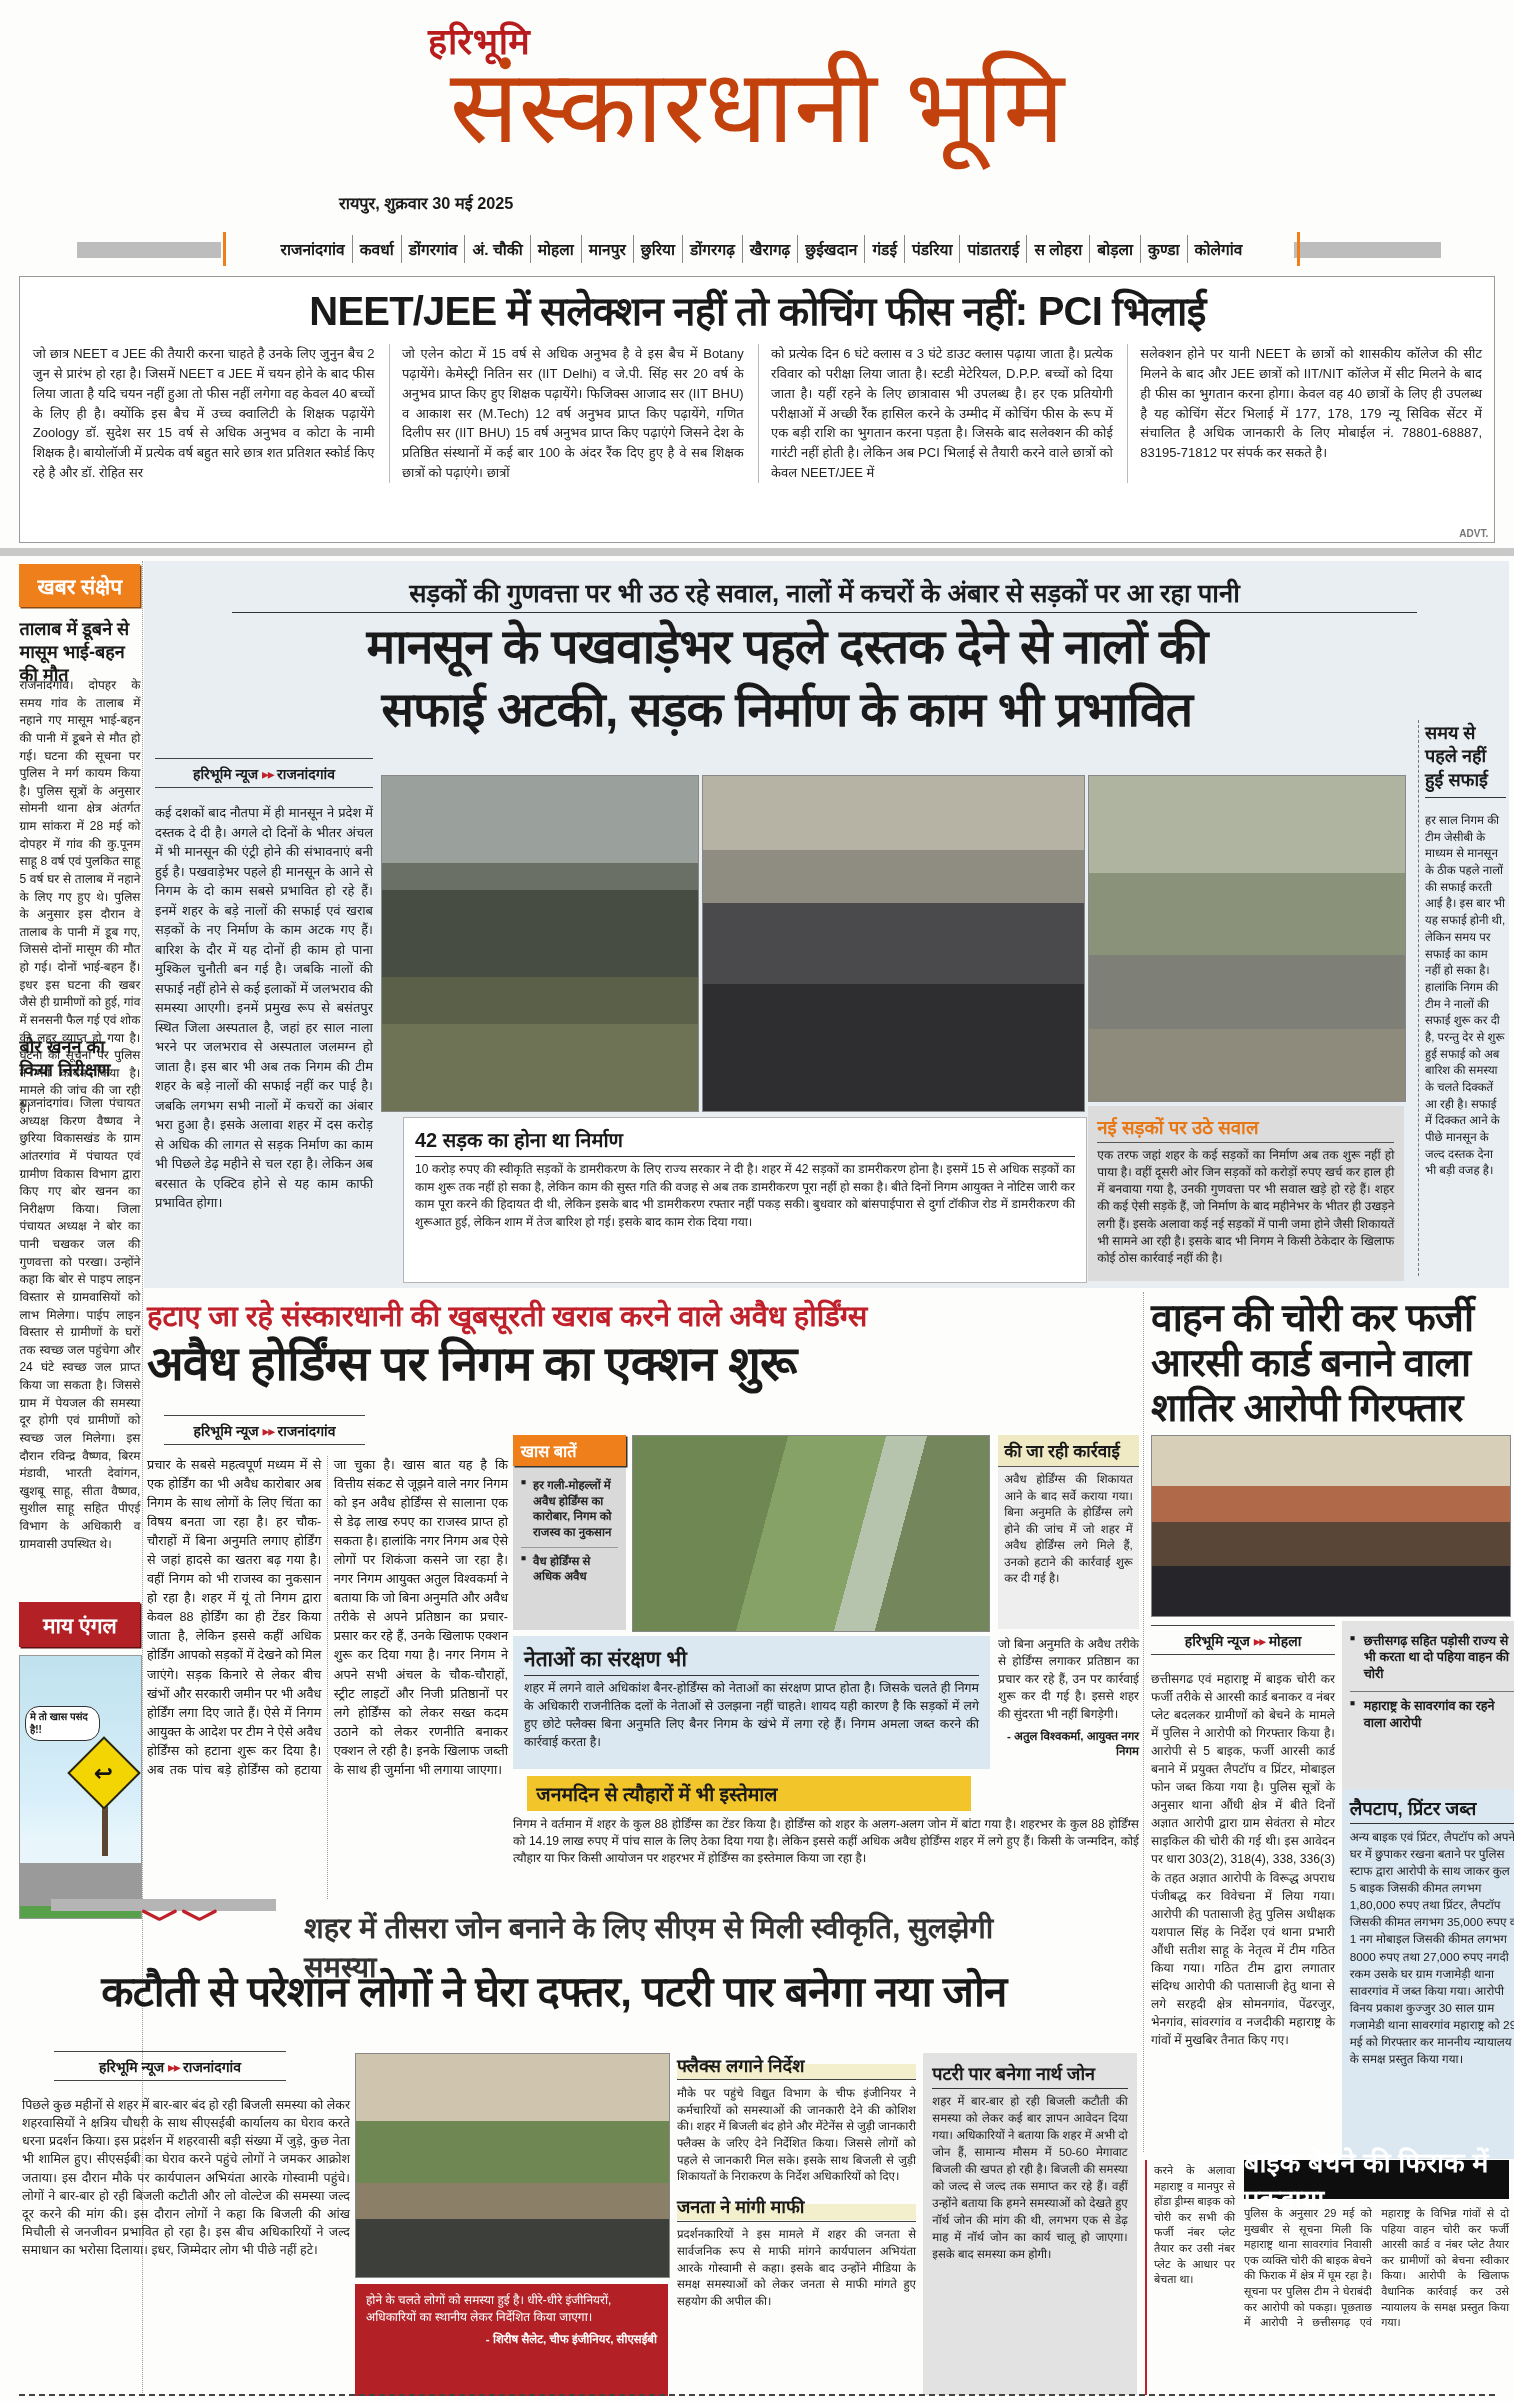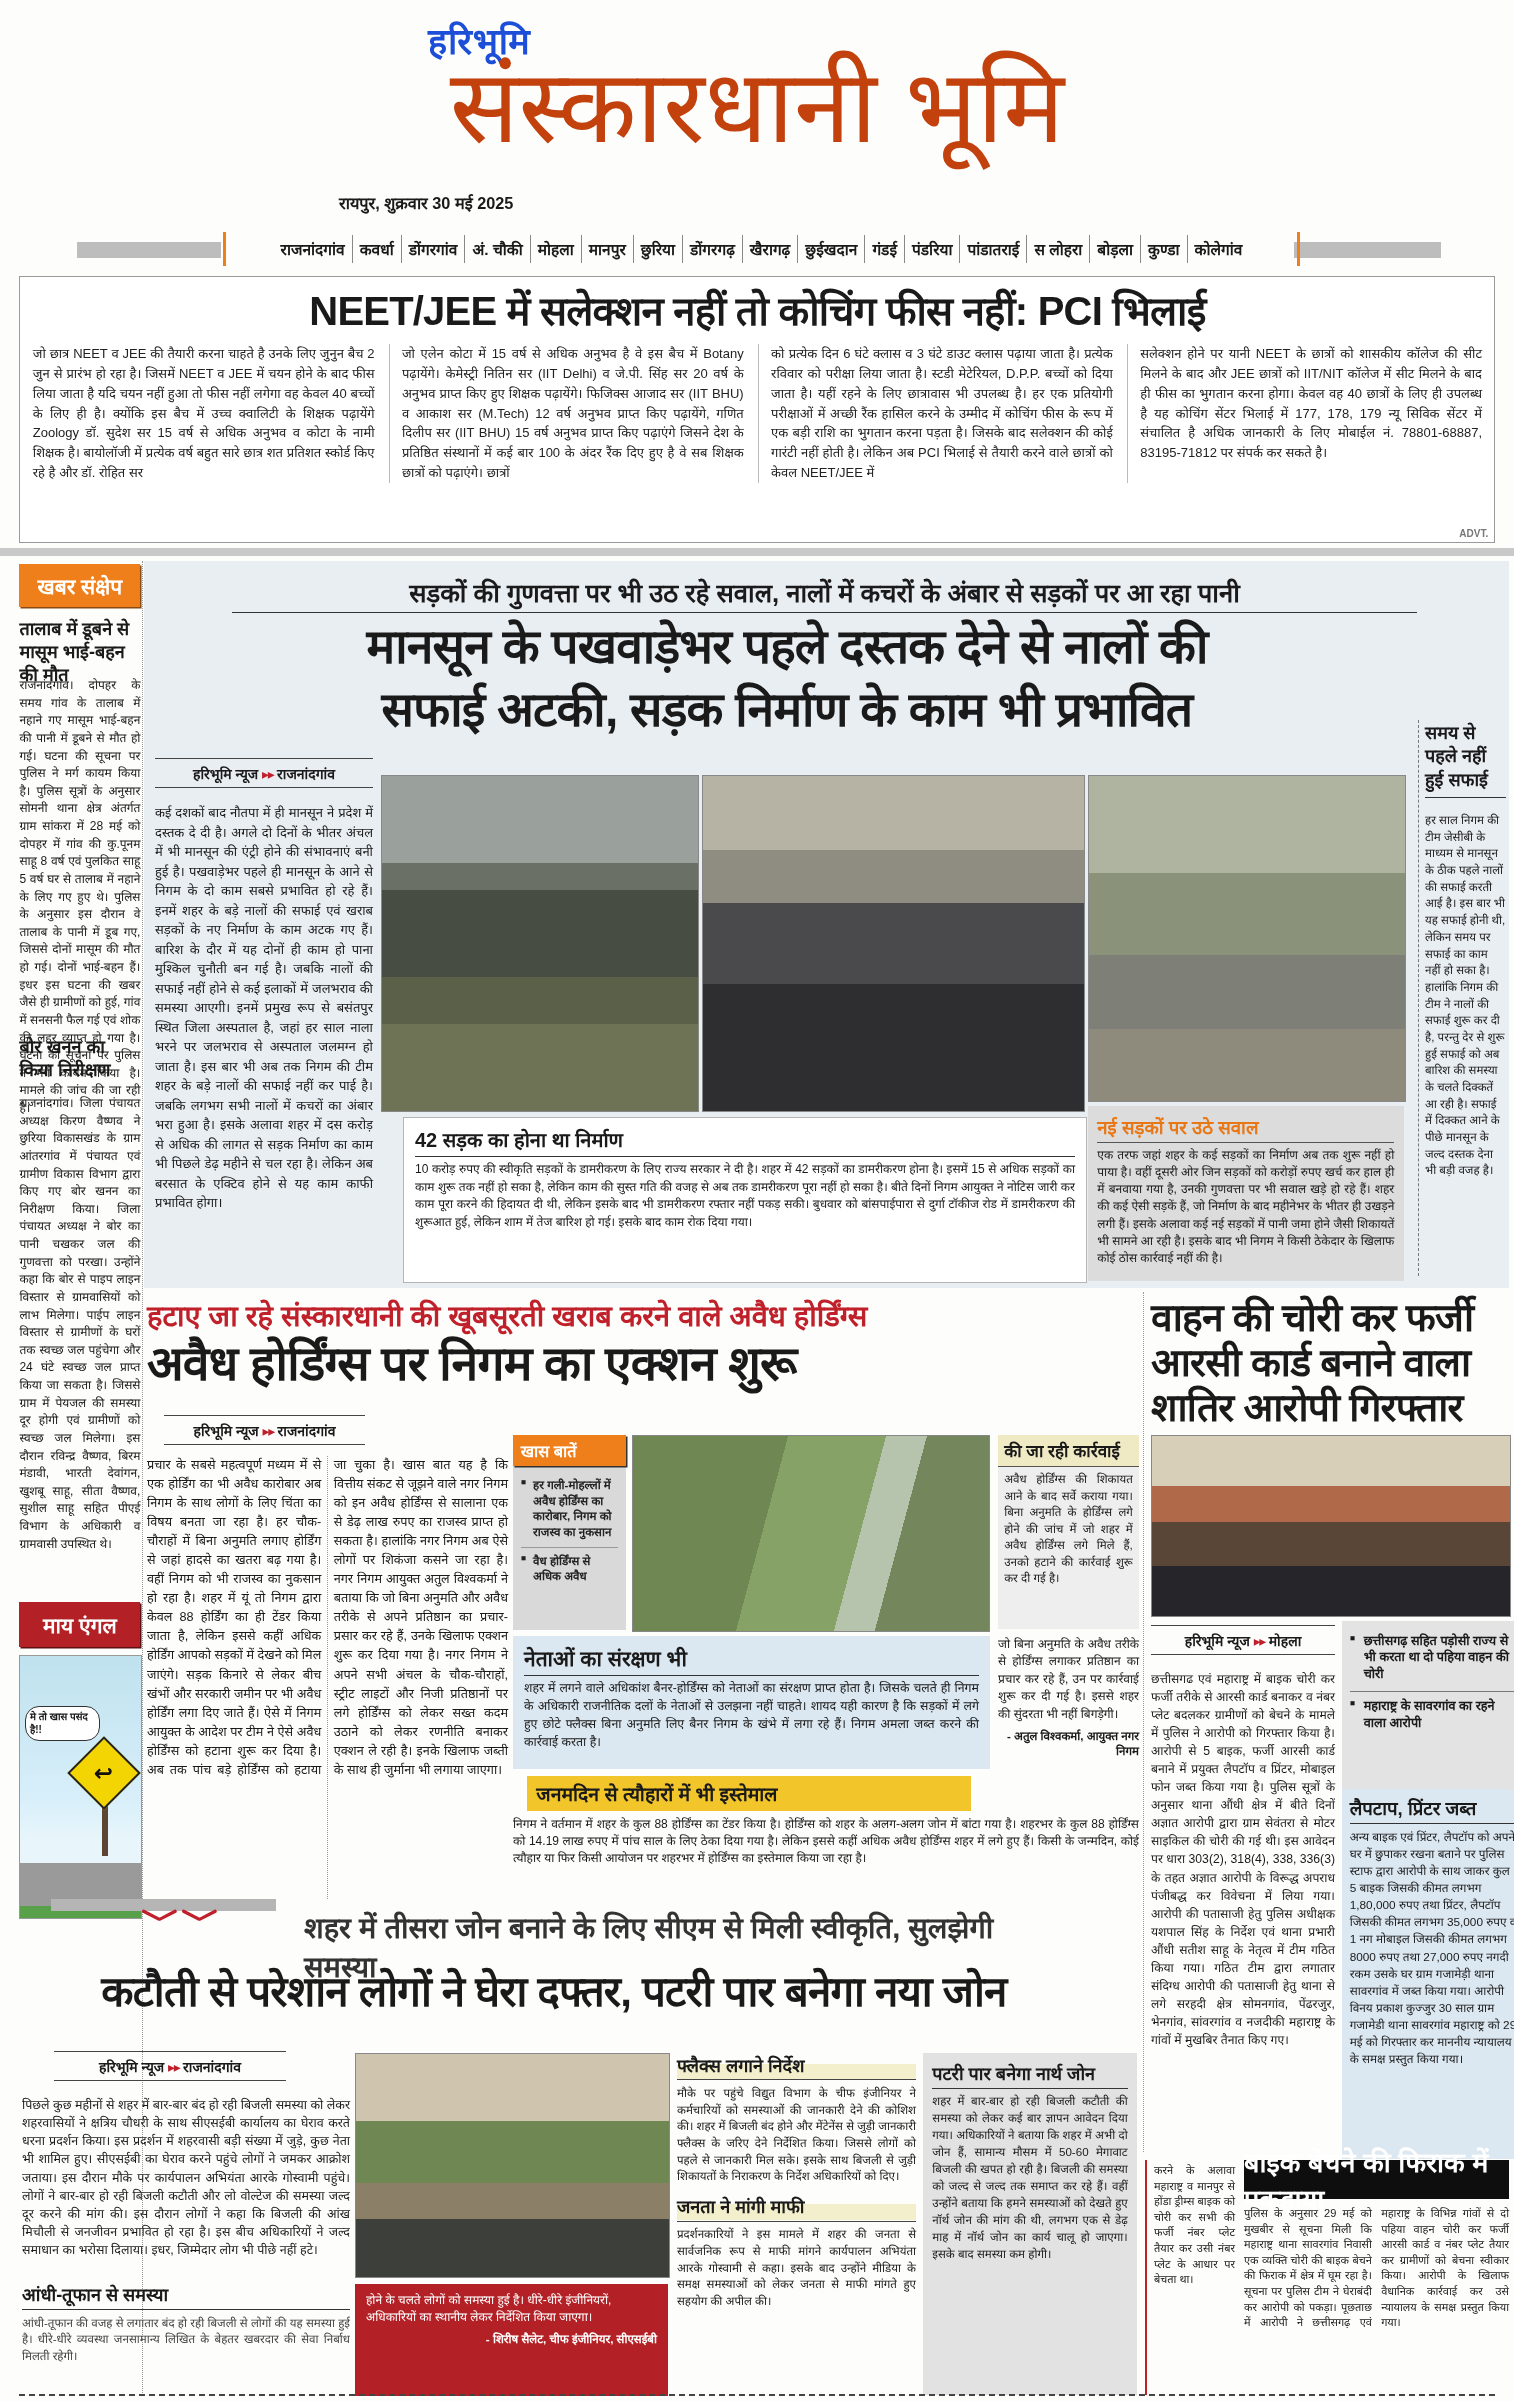--- a/index.html
+++ b/index.html
@@ -3,21 +3,21 @@
 <meta charset="utf-8">
 <style>
   html,body{margin:0;padding:0;background:#888;}
   .page{position:relative;width:1514px;height:2401px;background:#fdfdfc;overflow:hidden;
         font-family:"Liberation Sans","DejaVu Sans",sans-serif;color:#1a1a1a;}
   .abs{position:absolute;}
   .jt{text-align:justify;}
   .bold{font-weight:bold;}
   .dotv{border-left:1.5px dotted #9a9a9a;}
   
-  .logo-green{color:#1d4ed8;font-weight:bold;letter-spacing:0.8px;}
+  .logo-green{color:#b91c1c;font-weight:bold;letter-spacing:0.8px;}
   .mast-title{color:#c2410c;font-weight:normal;white-space:nowrap;}
   
   .navwrap{display:flex;align-items:center;justify-content:center;border-left:3.1px solid #ee7f1b;border-right:3.1px solid #ee7f1b;padding:0 11px;}
   .navwrap .ni{font-weight:bold;font-size:15.5px;padding:3.1px 7px;border-right:0.8px solid #888;white-space:nowrap;}
   .navwrap .ni:last-child{border-right:none;}
   .sidebar-bar{background:#bdbdbd;height:15.5px;}
   
   .advert{border:1.5px solid #9a9a9a;background:#fff;}
   .advert h1{margin:4.6px 0 7.7px 0;font-size:40px;text-align:center;letter-spacing:-0.8px;}
   .acol{font-size:13px;line-height:1.52;text-align:justify;color:#222;}
@@ -243,24 +243,20 @@
   <div class="abs" style="left:51px;top:1899px;width:225px;height:12.4px;background:#b5b5b5;"></div>
   <div class="abs chev" style="left:141px;top:1899px;font-size:40px;line-height:1;">﹀﹀</div>
   <div class="abs zkick" style="left:304px;top:1907px;width:759px;">शहर में तीसरा जोन बनाने के लिए सीएम से मिली स्वीकृति, सुलझेगी समस्या</div>
   <div class="abs zhead" style="left:19.4px;top:1961px;width:1069px;">कटौती से परेशान लोगों ने घेरा दफ्तर, पटरी पार बनेगा नया जोन</div>
   <div class="abs byline" style="left:54px;top:2051px;width:232px;">
     <span>हरिभूमि न्यूज</span>
     <span class="arrow">▸▸</span>
     <span>राजनांदगांव</span>
   </div>
   <div class="abs jt" style="left:22px;top:2096px;width:328px;font-size:12.5px;line-height:1.45;">पिछले कुछ महीनों से शहर में बार-बार बंद हो रही बिजली समस्या को लेकर शहरवासियों ने क्षत्रिय चौधरी के साथ सीएसईबी कार्यालय का घेराव करते धरना प्रदर्शन किया। इस प्रदर्शन में शहरवासी बड़ी संख्या में जुड़े, कुछ नेता भी शामिल हुए। सीएसईबी का घेराव करने पहुंचे लोगों ने जमकर आक्रोश जताया। इस दौरान मौके पर कार्यपालन अभियंता आरके गोस्वामी पहुंचे। लोगों ने बार-बार हो रही बिजली कटौती और लो वोल्टेज की समस्या जल्द दूर करने की मांग की। इस दौरान लोगों ने कहा कि बिजली की आंख मिचौली से जनजीवन प्रभावित हो रहा है। इस बीच अधिकारियों ने जल्द समाधान का भरोसा दिलाया। इधर, जिम्मेदार लोग भी पीछे नहीं हटे।</div>
-  <div class="abs" style="left:22px;top:2282px;width:328px;">
-    <div class="stormt">आंधी-तूफान से समस्या</div>
-    <div class="jt" style="font-size:11.6px;line-height:1.42;color:#444;">आंधी-तूफान की वजह से लगातार बंद हो रही बिजली से लोगों की यह समस्या हुई है। धीरे-धीरे व्यवस्था जनसामान्य लिखित के बेहतर खबरदार की सेवा निर्बाध मिलती रहेगी।</div>
-  </div>
 
   <div class="abs photo" style="left:355px;top:2053px;width:313px;height:223px;background:
       linear-gradient(#cfc4ad 0 30%,#6f8752 30% 58%,#8b7f68 58% 74%,#3c3f3a 74% 100%);"></div>
   <div class="abs redbox" style="left:355px;top:2284px;width:313px;height:112px;box-sizing:border-box;">
     <div class="qt">होने के चलते लोगों को समस्या हुई है। धीरे-धीरे इंजीनियरों, अधिकारियों का स्थानीय लेकर निर्देशित किया जाएगा।</div>
     <div class="qattr">- शिरीष सैलेट, चीफ इंजीनियर, सीएसईबी</div>
   </div>
 
   <div class="abs" style="left:677px;top:2053px;width:239px;">
     <div class="colhead">फ्लैक्स लगाने निर्देश</div>

